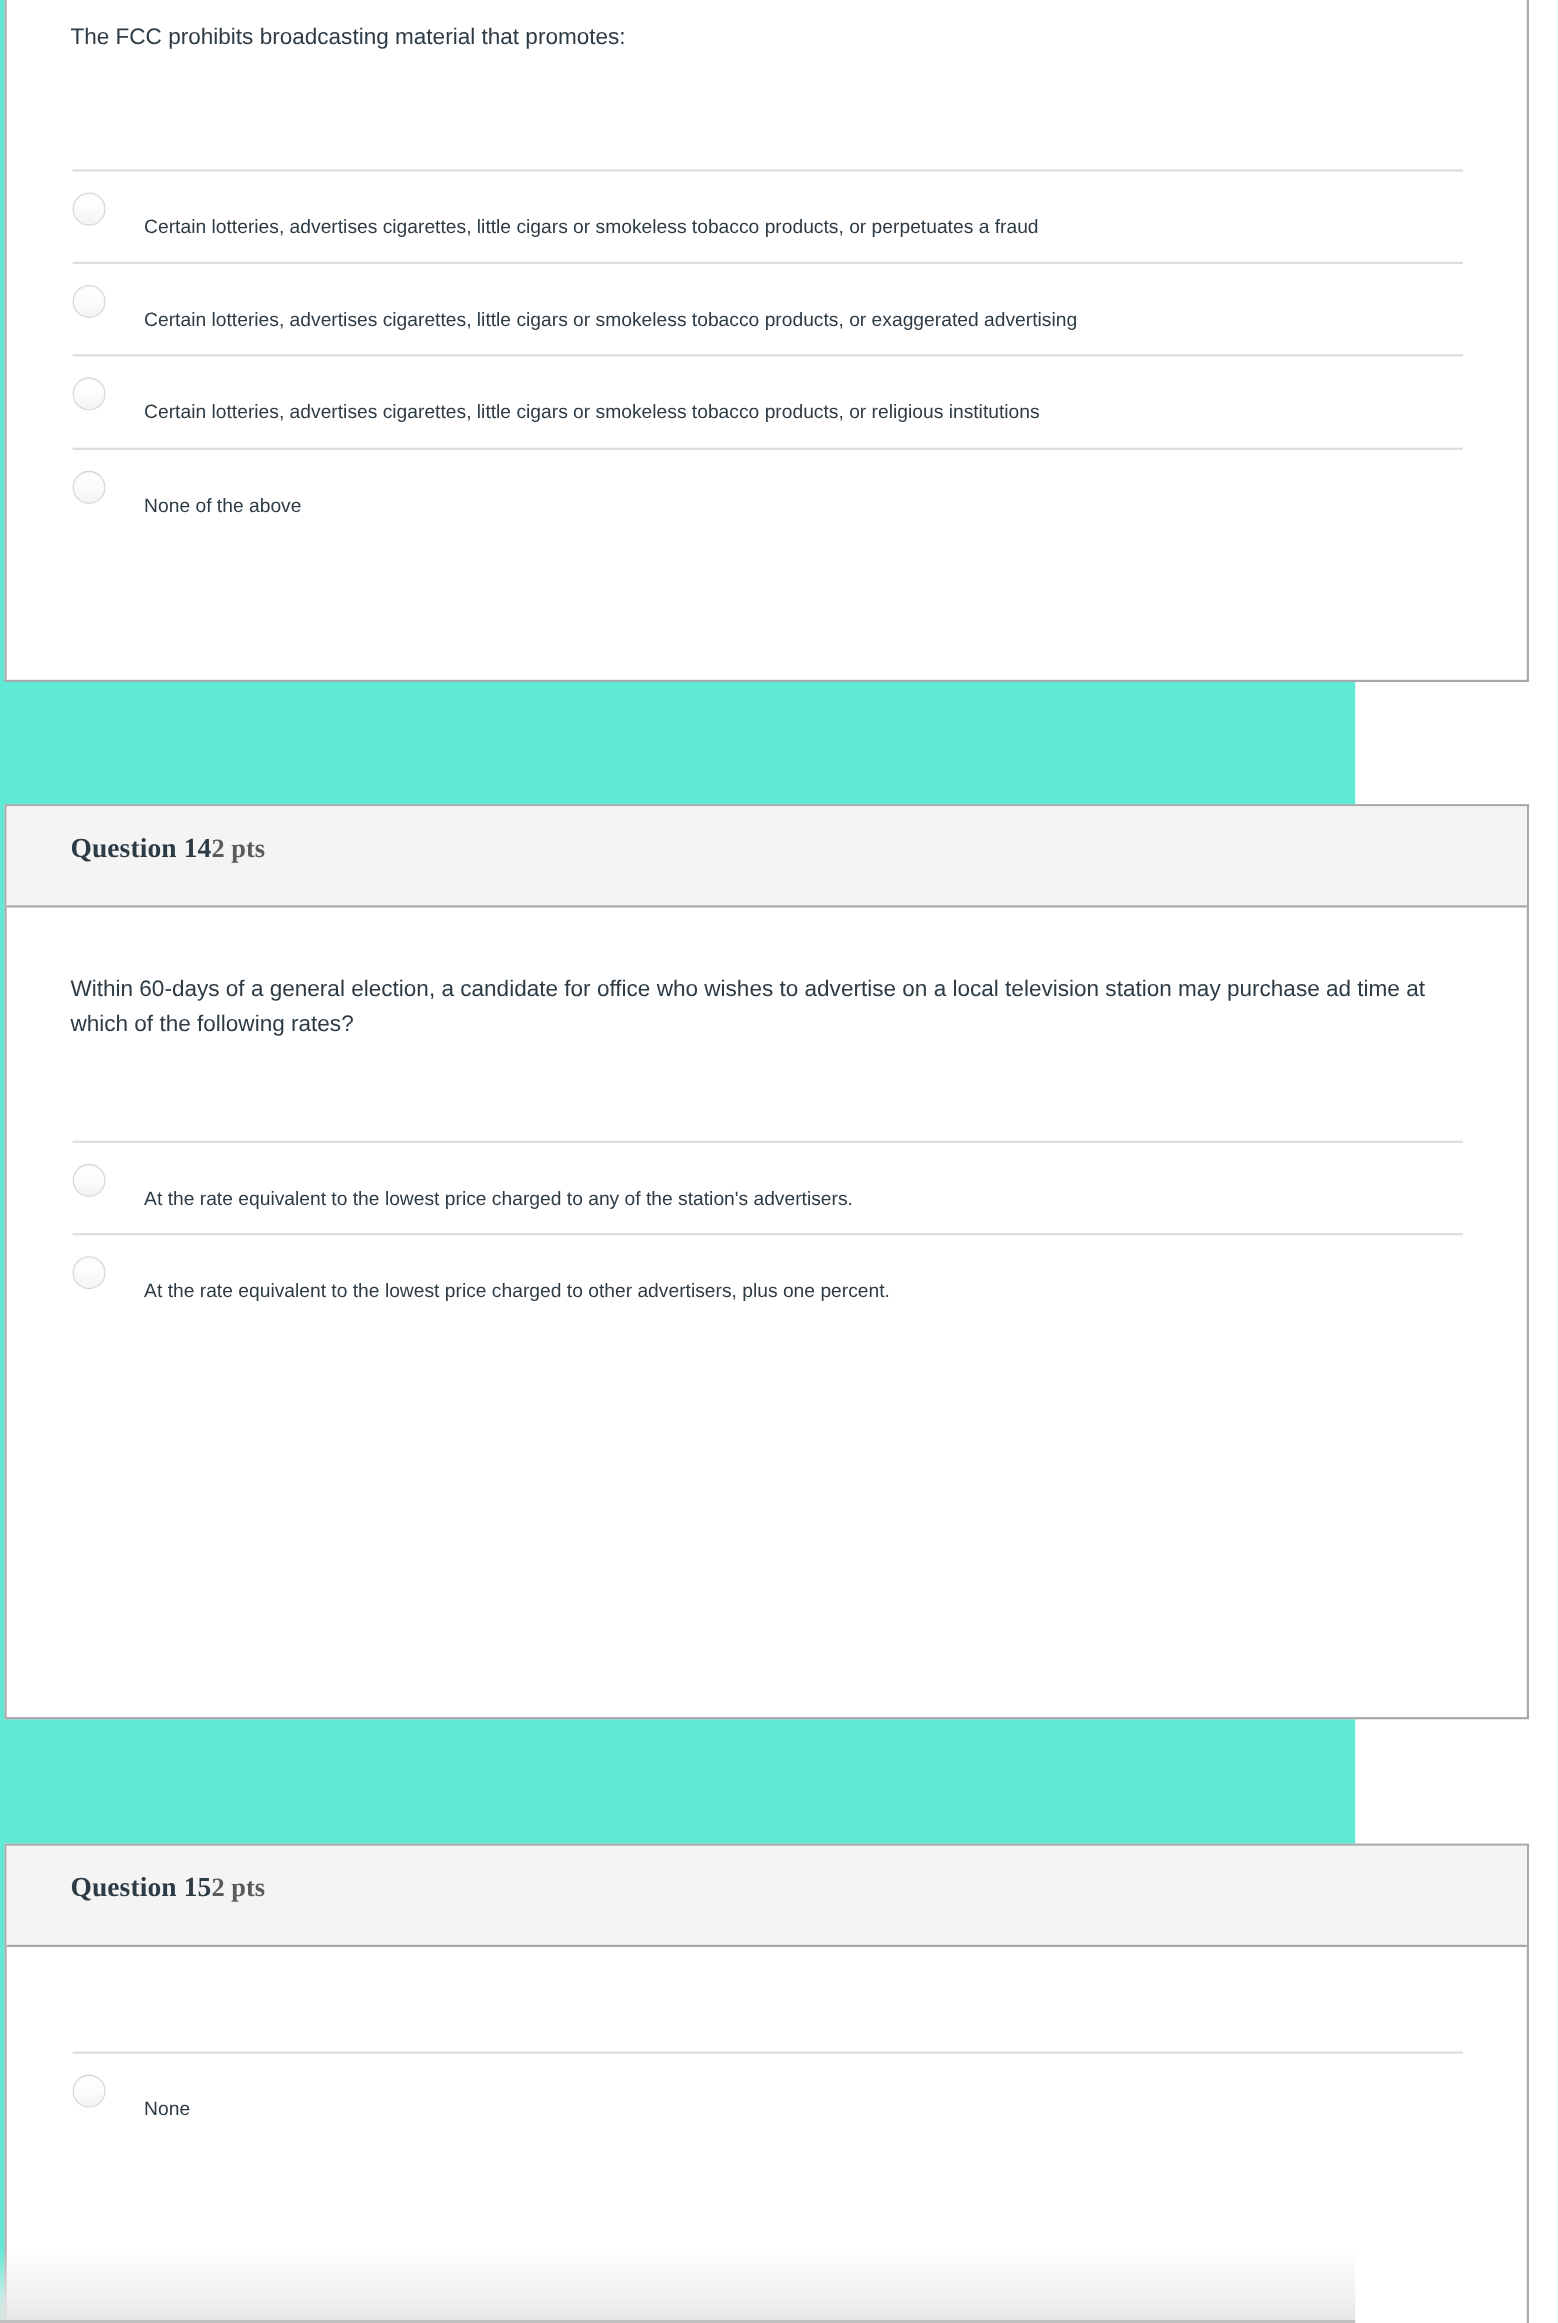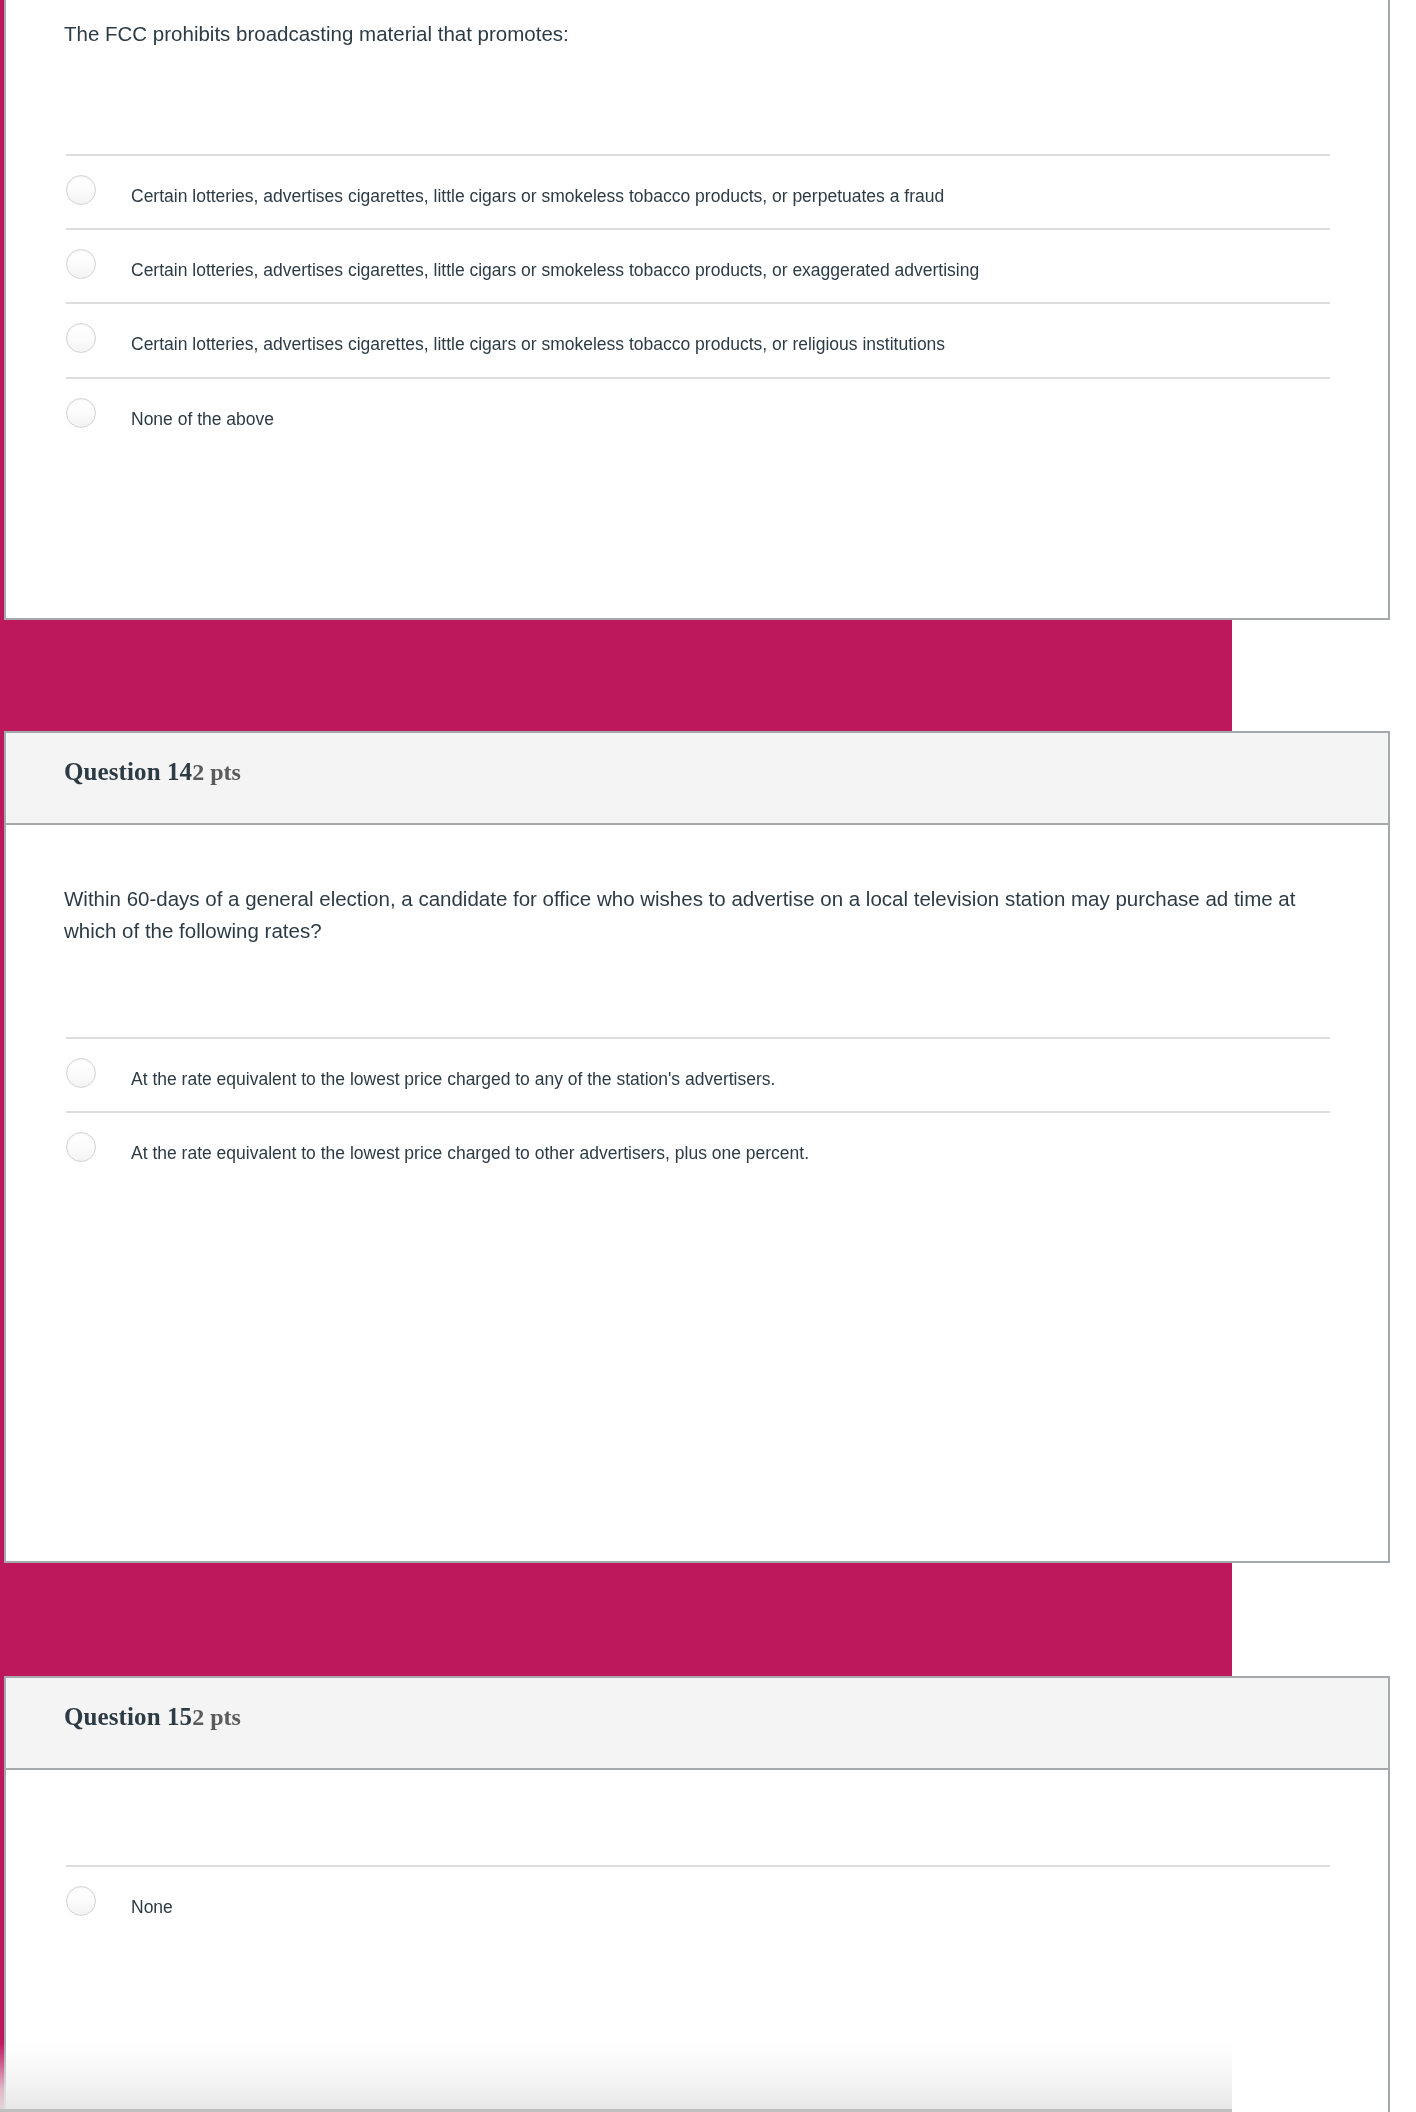--- a/index.html
+++ b/index.html
@@ -14,21 +14,21 @@
     font-family: "Liberation Sans", sans-serif;
     color: #2d3b45;
     position: relative;
     overflow: hidden;
   }
 
   .page {
     position: relative;
     width: 1232px;
     height: 2112px;
-    background: #be185d;
+    background: #5eead4;
   }
 
   
   .q-card {
     position: absolute;
     left: 4px;
     width: 1386px;
     box-sizing: border-box;
     border: 2px solid #a6a9ab;
     background: #ffffff;
@@ -101,21 +101,21 @@
     box-shadow: inset 0 1px 2px rgba(0,0,0,0.05);
     margin-top: 1px;
   }
 
   .answer-label {
     font-size: 17.5px;
     line-height: 1.62;
     color: #2d3b45;
     padding-left: 35px;
     padding-right: 10px;
-    margin-top: 8px;
+    margin-top: 18px;
   }
 
   
   .bottom-fade {
     position: absolute;
     left: 0;
     right: 0;
     bottom: 0;
     height: 92px;
     background: linear-gradient(180deg, rgba(255,255,255,0) 0%, rgba(244,244,244,0.0) 25%, rgba(236,236,236,0.75) 75%, rgba(228,228,228,0.95) 100%);

